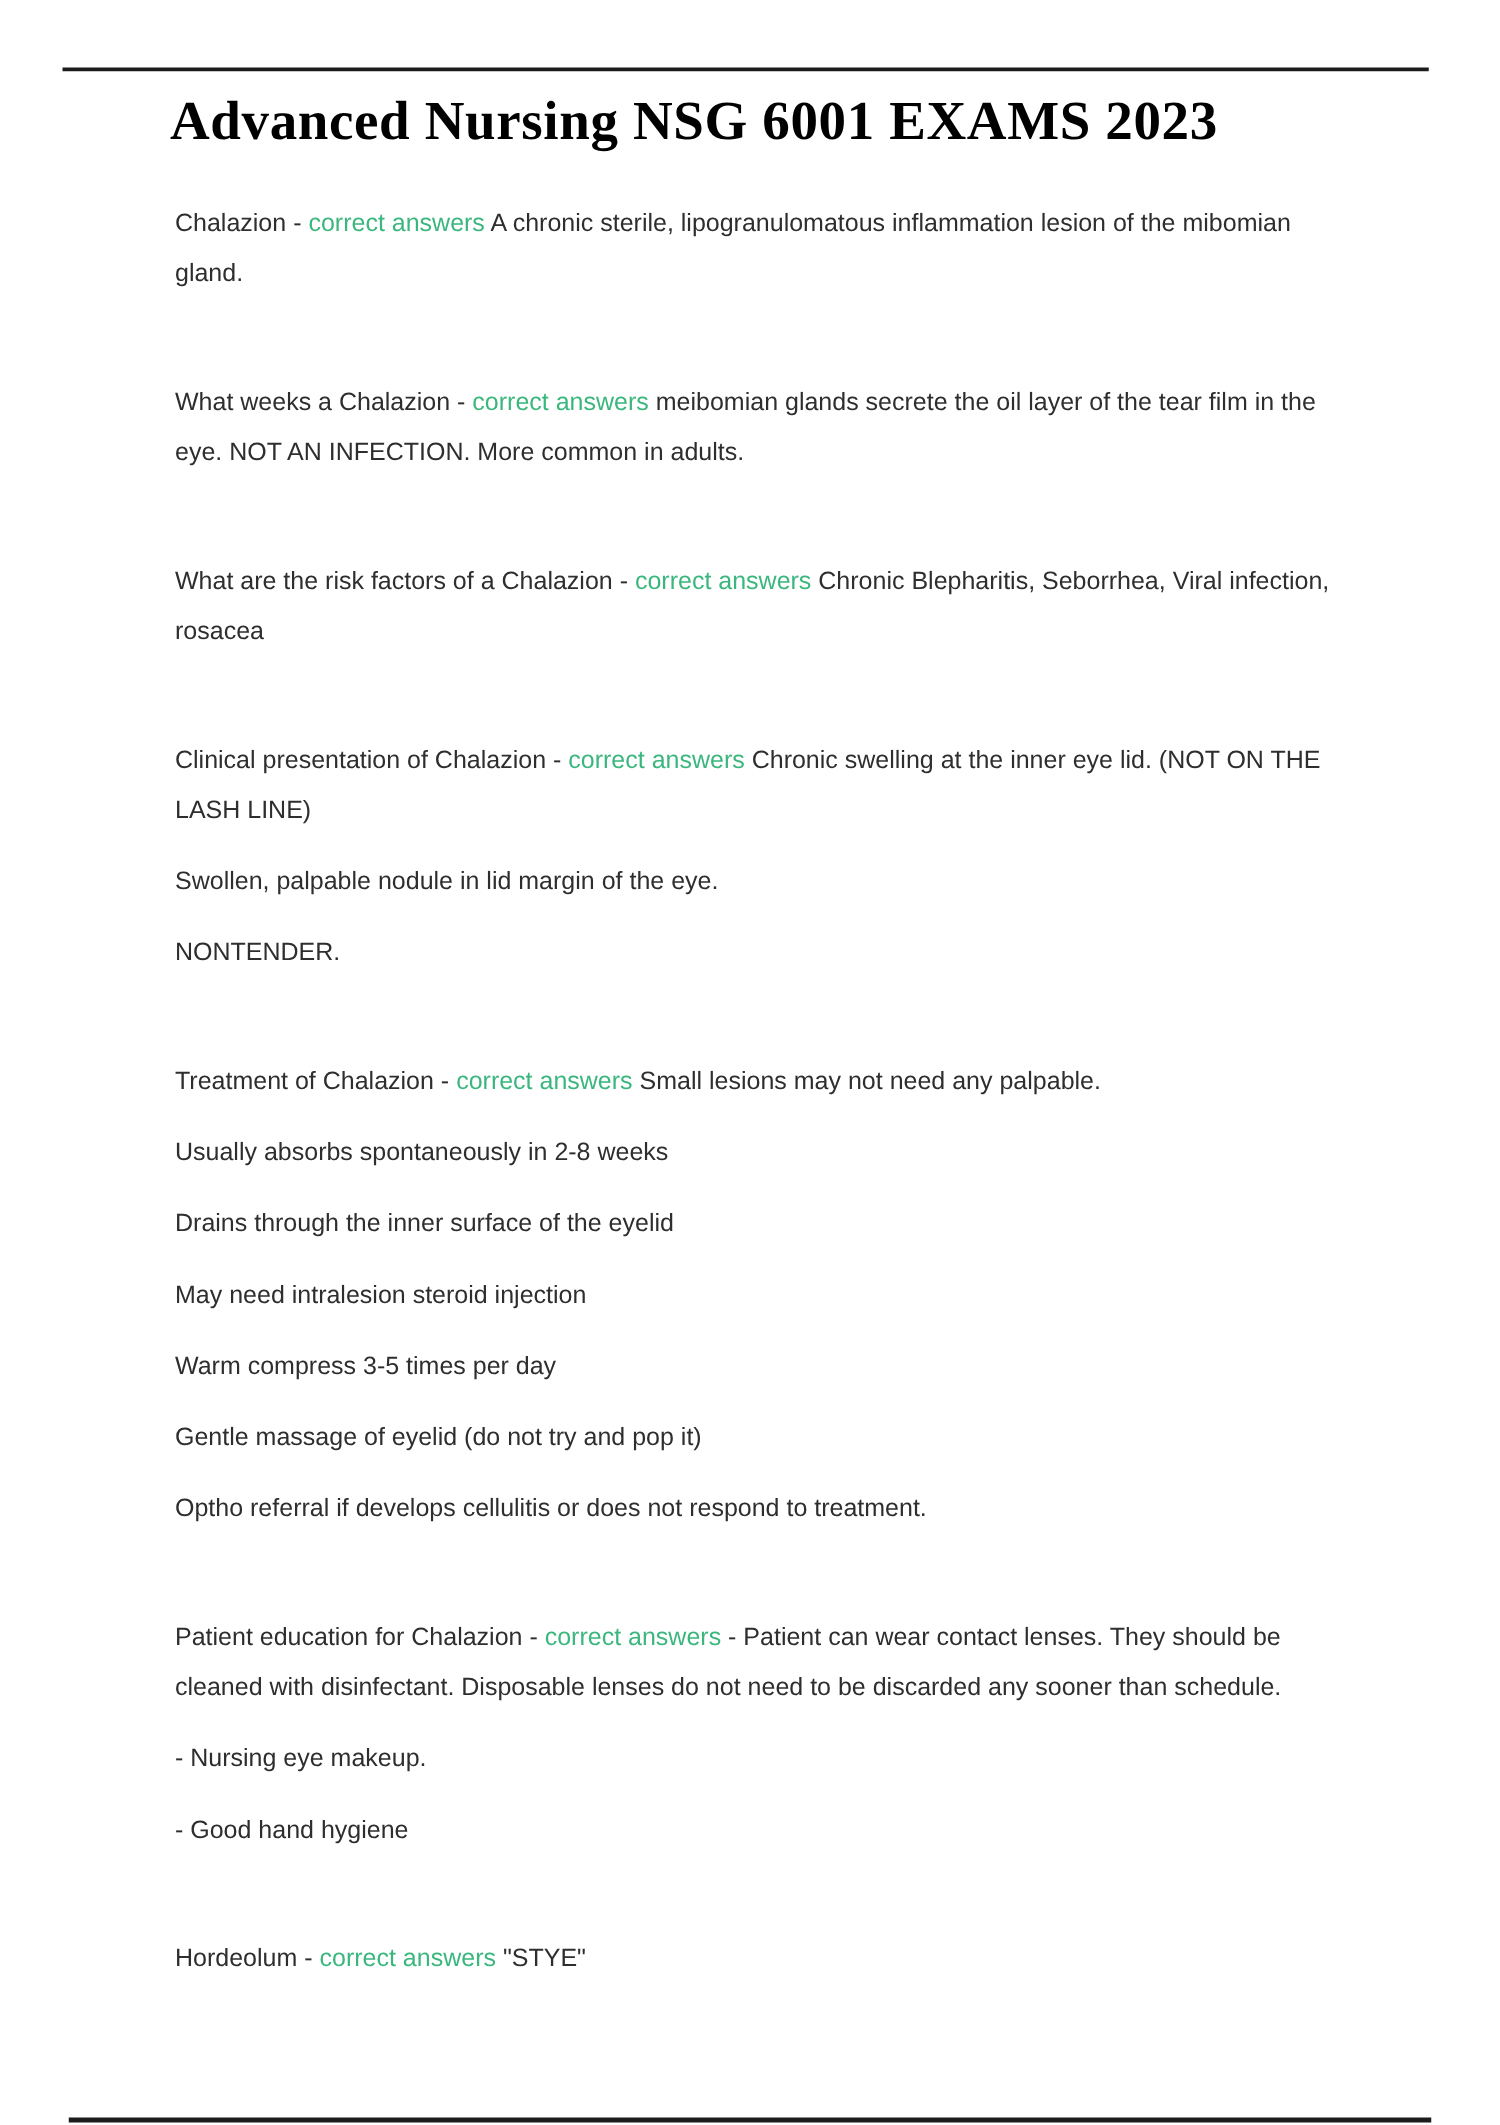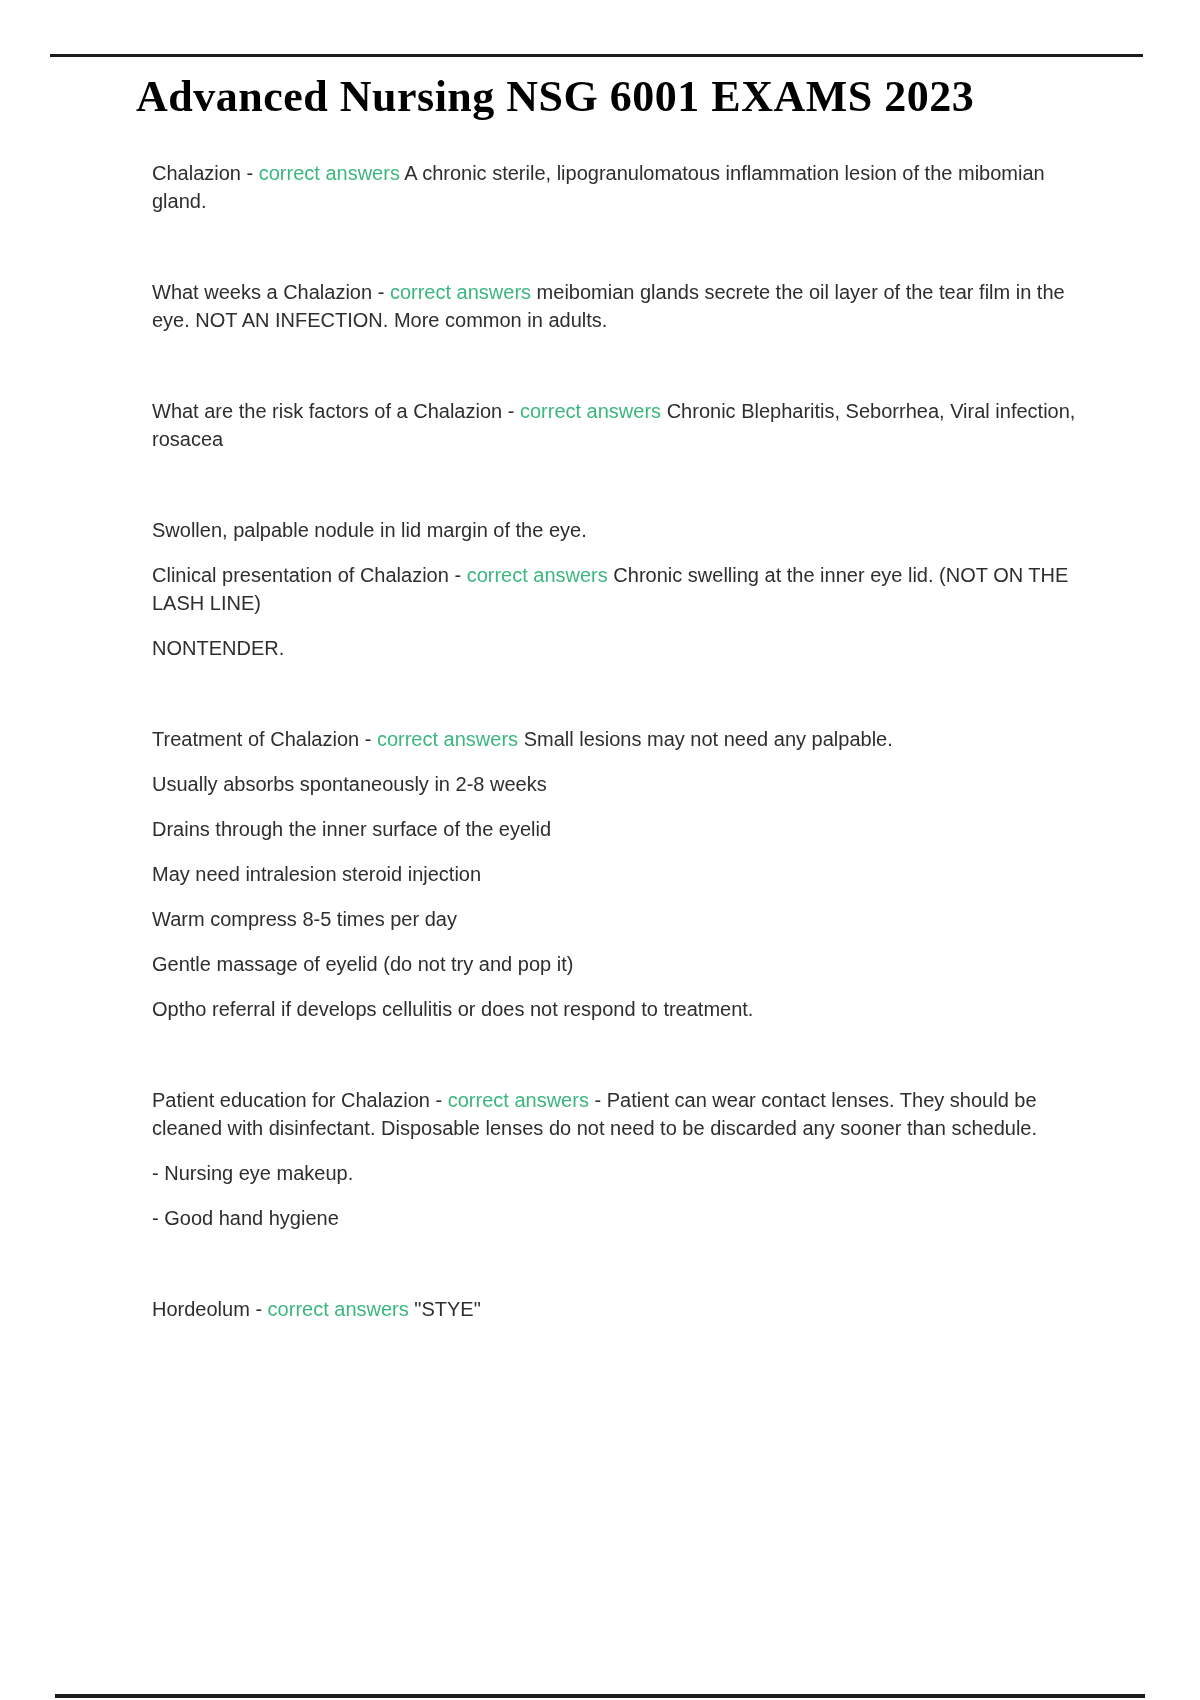--- a/index.html
+++ b/index.html
@@ -43,23 +43,23 @@
     font-size: 44px;
     line-height: 52px;
     color: #000000;
     letter-spacing: 0.5px;
   }
   .content {
     margin-left: 136px;
     width: 950px;
   }
   .content p {
-    margin: 0 0 17px 16px;
+    margin: 0 0 17px 4px;
     font-size: 20px;
-    line-height: 28px;
+    line-height: 40px;
     color: #2e2e2e;
   }
   .qa { margin-bottom: 63px; }
   .qa:last-child { margin-bottom: 0; }
   .marker { color: #3bb77e; }
 </style>
 </head>
 <body>
 
 <div class="page">
@@ -76,31 +76,31 @@
 
     <section class="qa">
       <p><span>What weeks a Chalazion -</span> <span class="marker">correct answers</span> <span>meibomian glands secrete the oil layer of the tear film in the eye. NOT AN INFECTION. More common in adults.</span></p>
     </section>
 
     <section class="qa">
       <p><span>What are the risk factors of a Chalazion -</span> <span class="marker">correct answers</span> <span>Chronic Blepharitis, Seborrhea, Viral infection, rosacea</span></p>
     </section>
 
     <section class="qa">
+      <p><span>Clinical presentation of Chalazion -</span> <span class="marker">correct answers</span> <span>Chronic swelling at the inner eye lid. (NOT ON THE LASH LINE)</span></p>
       <p>Swollen, palpable nodule in lid margin of the eye.</p>
-      <p><span>Clinical presentation of Chalazion -</span> <span class="marker">correct answers</span> <span>Chronic swelling at the inner eye lid. (NOT ON THE LASH LINE)</span></p>
       <p>NONTENDER.</p>
     </section>
 
     <section class="qa">
       <p><span>Treatment of Chalazion -</span> <span class="marker">correct answers</span> <span>Small lesions may not need any palpable.</span></p>
       <p>Usually absorbs spontaneously in 2-8 weeks</p>
       <p>Drains through the inner surface of the eyelid</p>
       <p>May need intralesion steroid injection</p>
-      <p>Warm compress 8-5 times per day</p>
+      <p>Warm compress 3-5 times per day</p>
       <p>Gentle massage of eyelid (do not try and pop it)</p>
       <p>Optho referral if develops cellulitis or does not respond to treatment.</p>
     </section>
 
     <section class="qa">
       <p><span>Patient education for Chalazion -</span> <span class="marker">correct answers</span> <span>- Patient can wear contact lenses. They should be cleaned with disinfectant. Disposable lenses do not need to be discarded any sooner than schedule.</span></p>
       <p>- Nursing eye makeup.</p>
       <p>- Good hand hygiene</p>
     </section>
 

